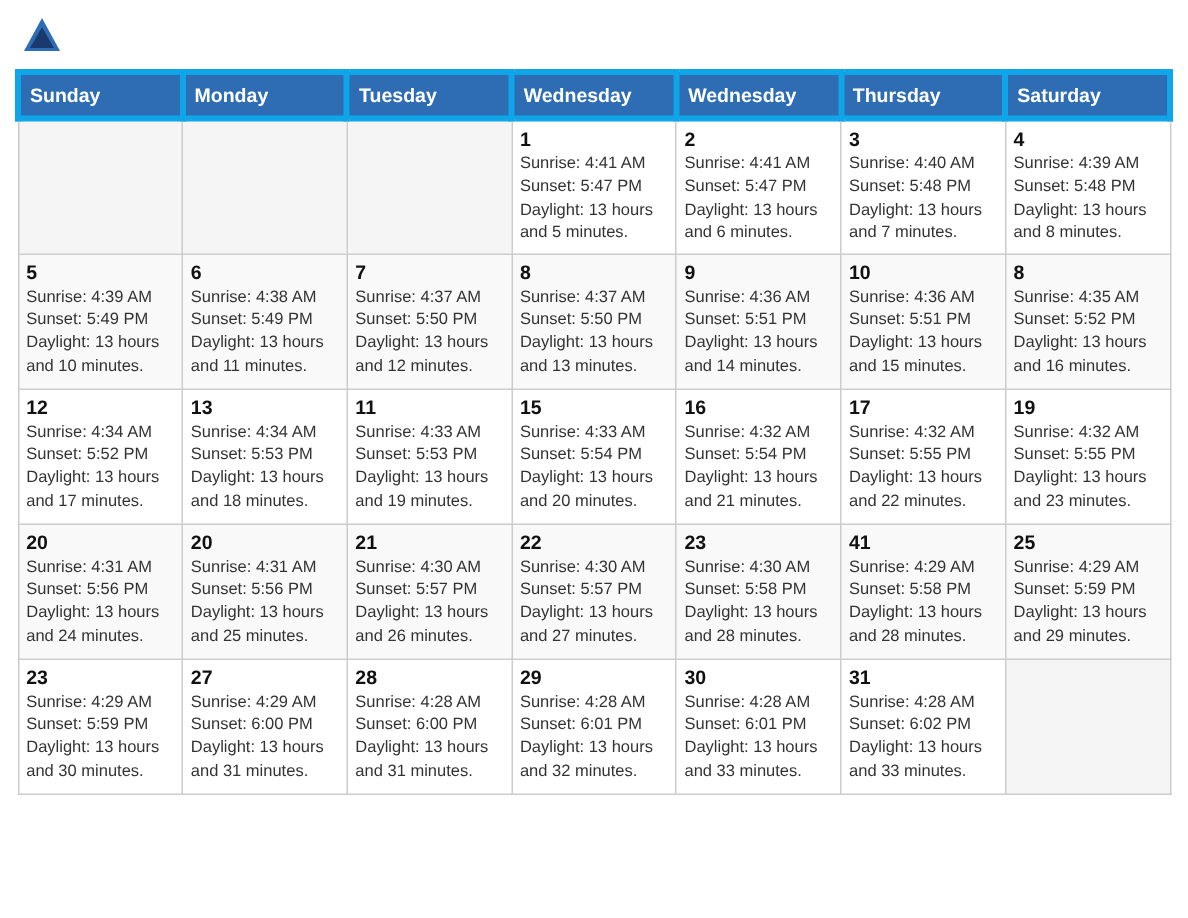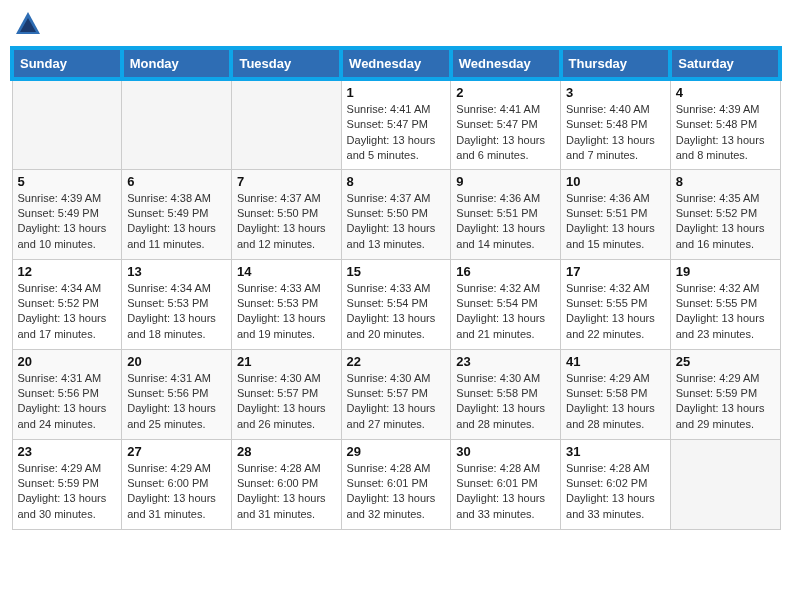--- a/index.html
+++ b/index.html
@@ -181,21 +181,21 @@
       <tr>
         <td>
           <span class="day-num">12</span>
           <div class="day-info">Sunrise: 4:34 AM<br>Sunset: 5:52 PM<br>Daylight: 13 hours<br>and 17 minutes.</div>
         </td>
         <td>
           <span class="day-num">13</span>
           <div class="day-info">Sunrise: 4:34 AM<br>Sunset: 5:53 PM<br>Daylight: 13 hours<br>and 18 minutes.</div>
         </td>
         <td>
-          <span class="day-num">14</span>
+          <span class="day-num">11</span>
           <div class="day-info">Sunrise: 4:33 AM<br>Sunset: 5:53 PM<br>Daylight: 13 hours<br>and 19 minutes.</div>
         </td>
         <td>
           <span class="day-num">15</span>
           <div class="day-info">Sunrise: 4:33 AM<br>Sunset: 5:54 PM<br>Daylight: 13 hours<br>and 20 minutes.</div>
         </td>
         <td>
           <span class="day-num">16</span>
           <div class="day-info">Sunrise: 4:32 AM<br>Sunset: 5:54 PM<br>Daylight: 13 hours<br>and 21 minutes.</div>
         </td>

